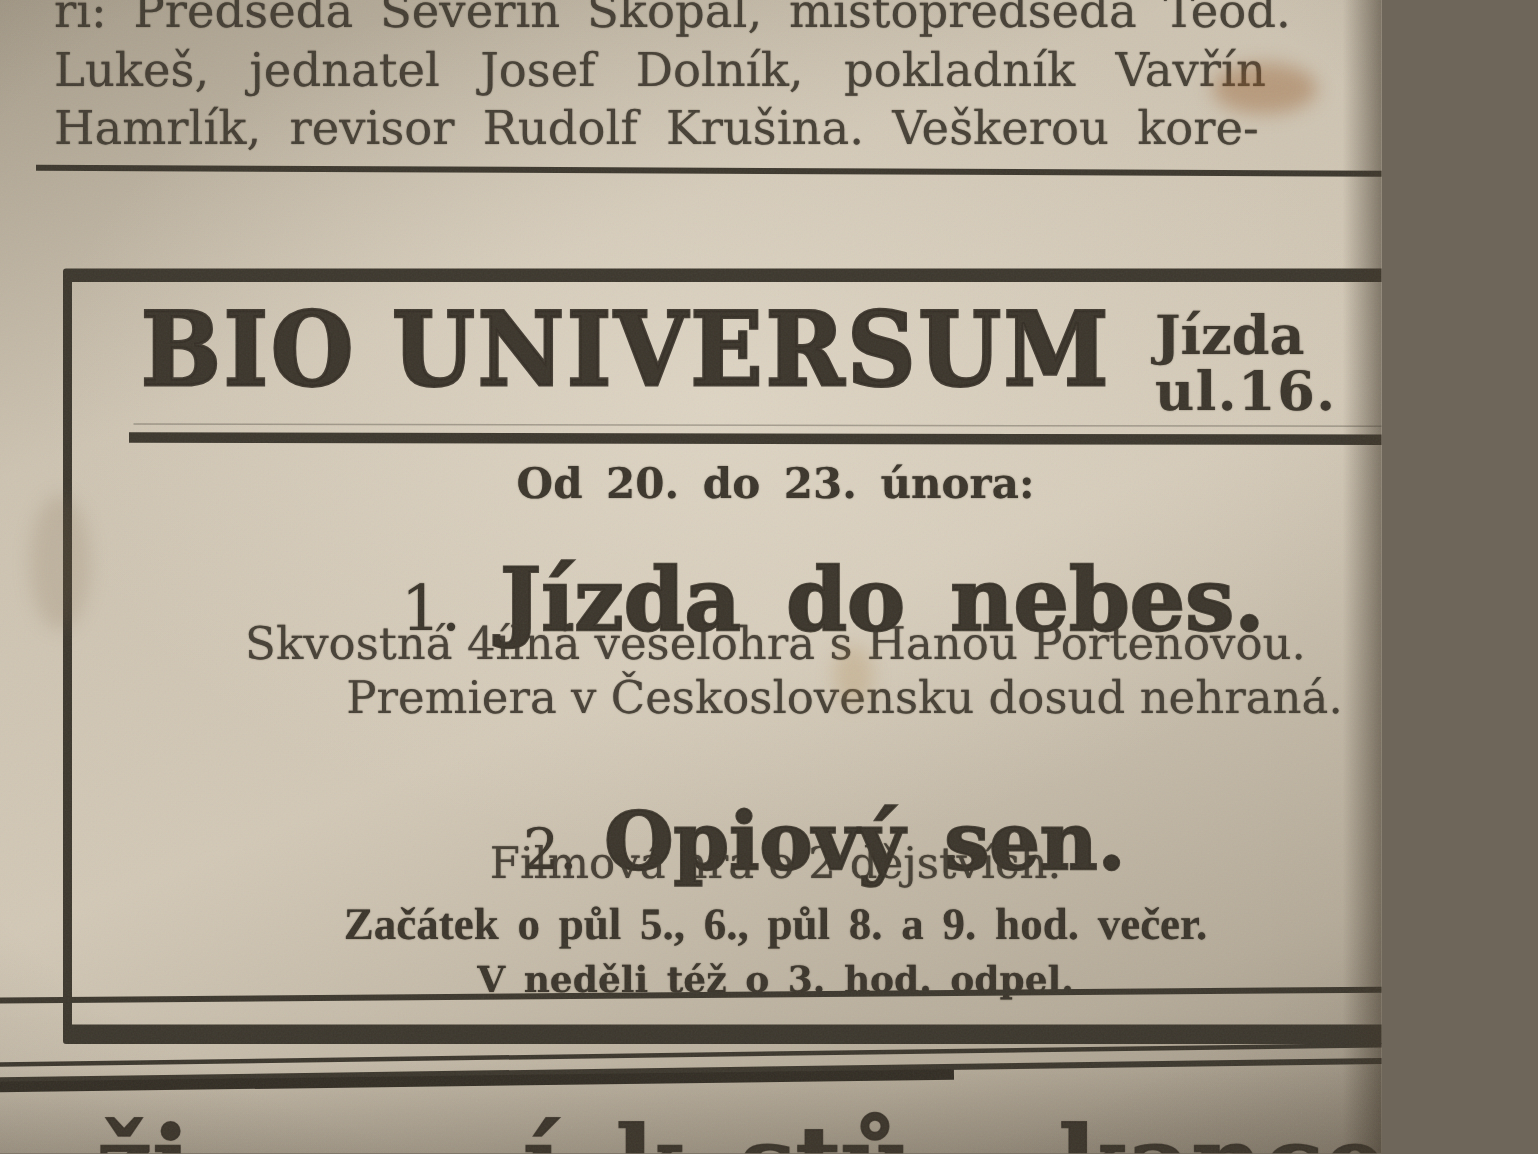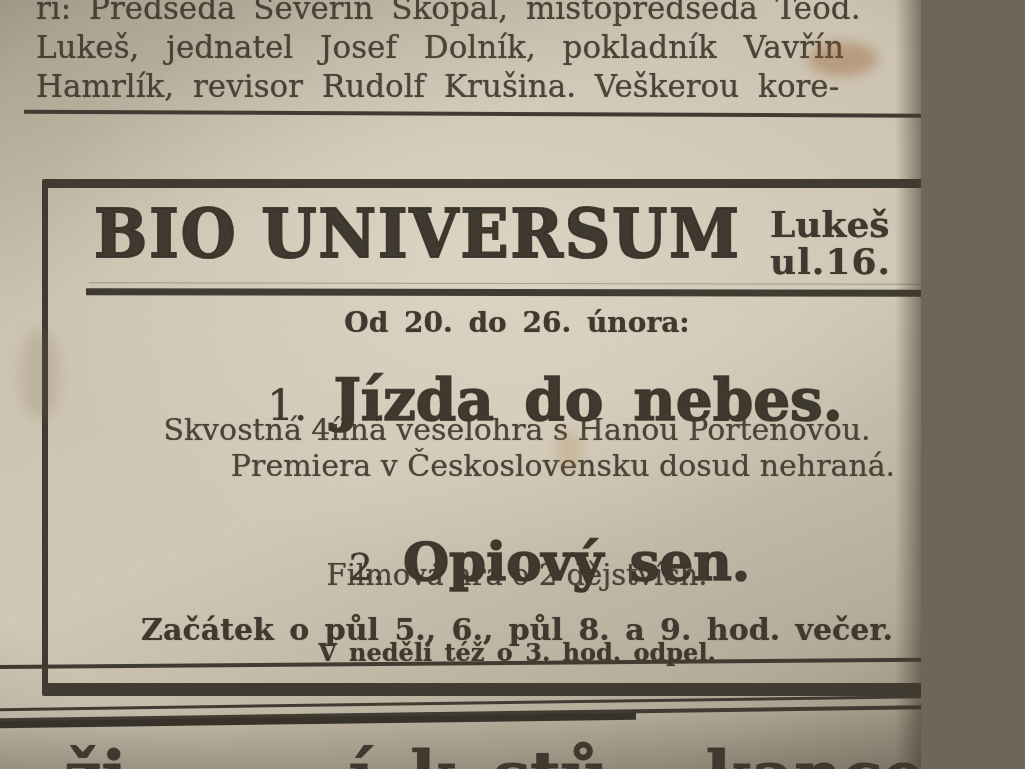--- a/index.html
+++ b/index.html
@@ -48,21 +48,21 @@
   .dates{top:118px;font-size:28px;font-weight:bold;word-spacing:6px;}
   .film1{top:132px;font-size:40px;}
   .film1 .num{font-size:42px;margin-right:26px;}
   .film1 .name{font-size:58px;font-weight:bold;-webkit-text-stroke:1.6px rgba(52,46,37,.85);word-spacing:10px;}
   .desc1a{top:224px;font-size:30px;}
   .desc1b{top:260px;font-size:30px;padding-left:46px;}
   .film2{top:302px;font-size:34px;}
   .film2 .num{font-size:38px;margin-right:18px;}
   .film2 .name{font-size:53px;font-weight:bold;-webkit-text-stroke:1.6px rgba(52,46,37,.85);word-spacing:8px;}
   .desc2{top:370px;font-size:29px;}
-  .times1{top:424px;font-size:30px;font-weight:bold;word-spacing:5px;}
+  .times1{top:412px;font-size:30px;font-weight:bold;word-spacing:5px;font-family:Liberation Serif, serif;}
   .times2{top:450px;font-size:24px;font-weight:bold;word-spacing:4px;}
 
   
   .rule-b{left:-4px;top:661px;width:1034px;height:4px;transform:rotate(-.45deeg);transform:rotate(-.45deg);}
   .rule-c1{left:-4px;top:701px;width:1034px;height:3px;transform:rotate(-.8deg);}
   .rule-c2{left:-4px;top:711px;width:1034px;height:4px;transform:rotate(-.8deg);}
   .rule-c3{left:-4px;top:717px;width:640px;height:7px;transform:rotate(-.75deg);background:#322d24;}
 
   .bottom-frag{position:absolute;left:64px;top:736px;font-size:66px;font-weight:bold;white-space:pre;
     word-spacing:14px;-webkit-text-stroke:1px rgba(52,46,37,.8);}
@@ -75,25 +75,25 @@
 <div class="photo">
 
   <div class="ink soft topline tl1">ři: Předseda Severin Skopal, místopředseda Teod.</div>
   <div class="ink soft topline tl3">Hamrlík, revisor Rudolf Krušina. Veškerou kore-</div>
   <div class="ink soft topline tl2">Lukeš, jednatel Josef Dolník, pokladník Vavřín</div>
 
   <div class="rule rule-a"></div>
 
   <div class="ad-box">
     <div class="ink venue">BIO UNIVERSUM</div>
-    <div class="ink addr addr1">Lukeš</div>
+    <div class="ink addr addr1">Jízda</div>
     <div class="ink addr addr2">ul.16.</div>
     <div class="title-underline"></div>
 
-    <div class="ink centerline dates">Od 20. do 26. února:</div>
+    <div class="ink centerline dates">Od 20. do 23. února:</div>
 
     <div class="ink centerline film1">
       <span class="num">1.</span><span class="name">Jízda do nebes.</span>
     </div>
     <div class="ink soft centerline desc1a">Skvostná 4ílná veselohra s Hanou Portenovou.</div>
     <div class="ink soft centerline desc1b">Premiera v Československu dosud nehraná.</div>
 
     <div class="ink centerline film2">
       <span class="num">2.</span><span class="name">Opiový sen.</span>
     </div>

